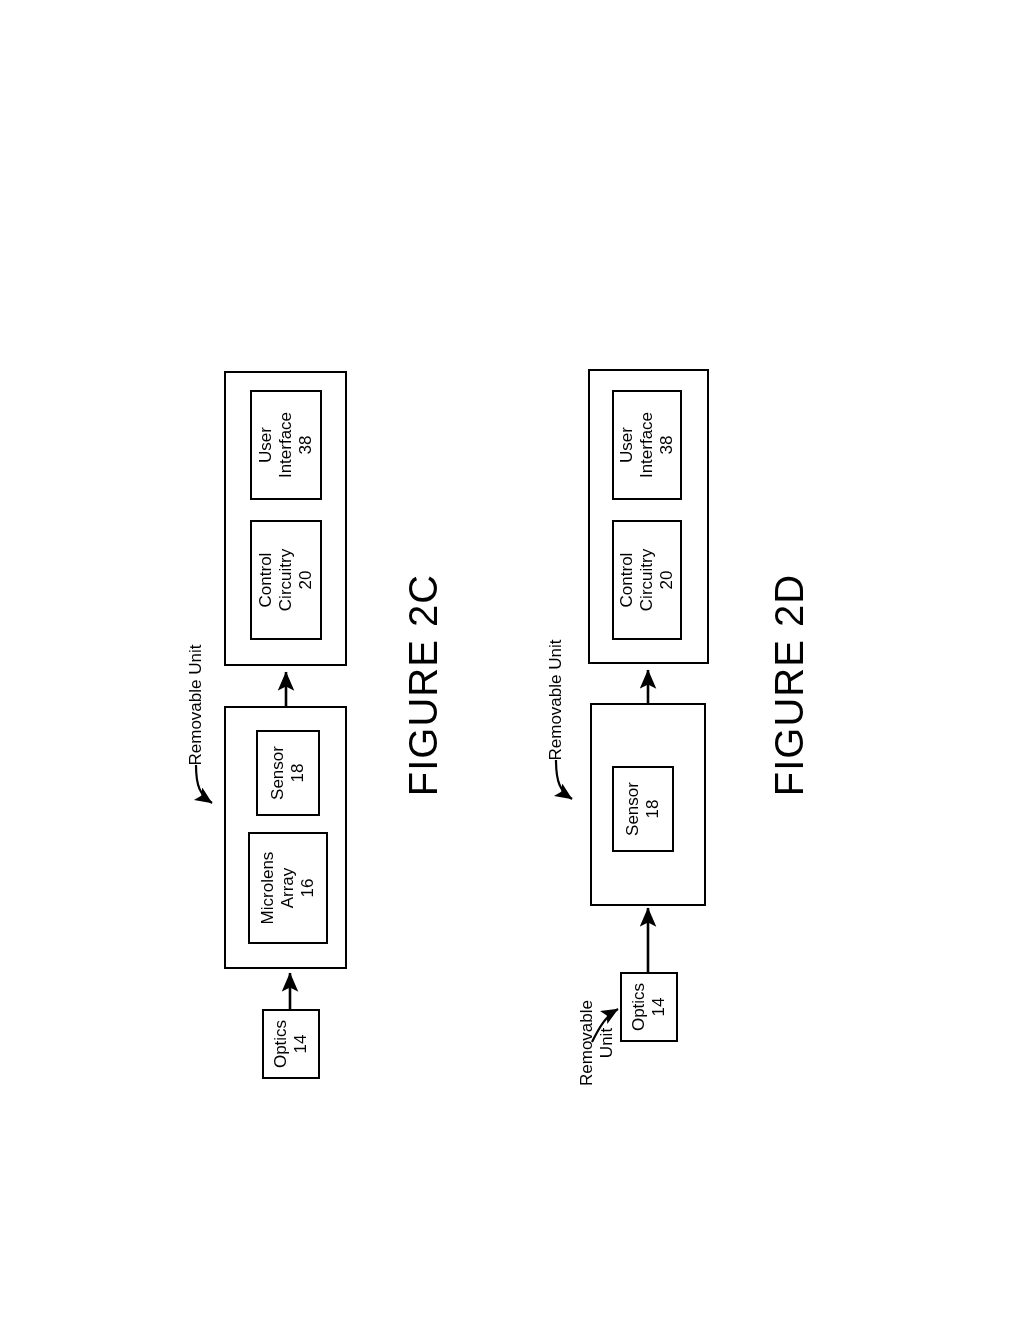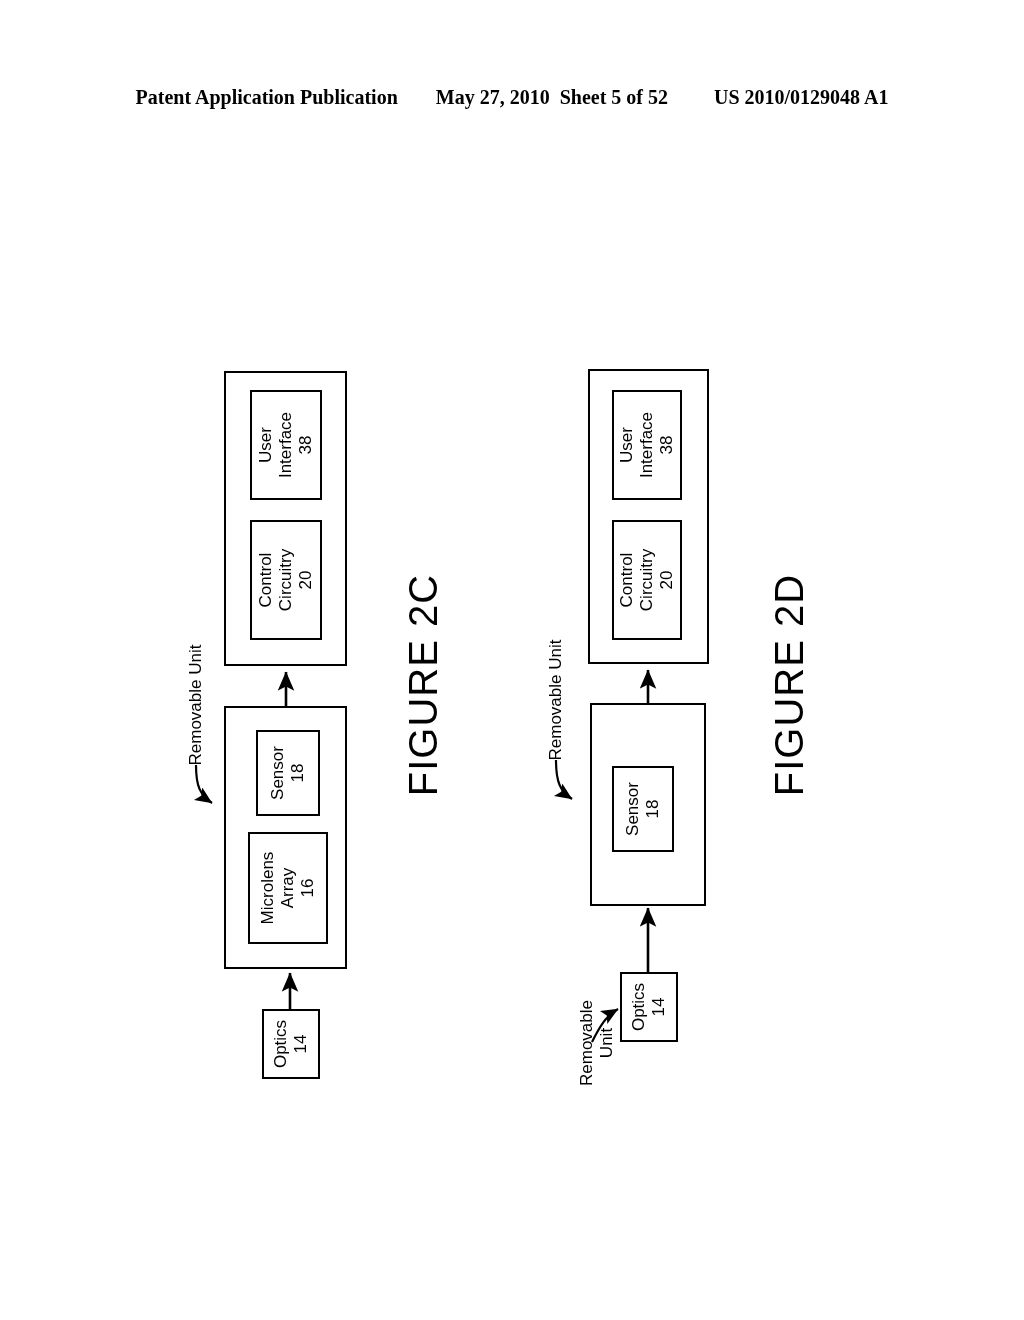--- a/index.html
+++ b/index.html
@@ -95,23 +95,20 @@
     width: 1024px;
     height: 1320px;
     pointer-events: none;
   }
 </style>
 </head>
 <body>
 
 <div id="page">
 
-  <div id="patent-header">
-    <span class="seg">Patent Application Publication</span><span class="gap-a"></span><span class="seg">May 27, 2010</span><span class="gap-b"></span><span class="seg">Sheet 5 of 52</span><span class="gap-c"></span><span class="seg">US 2010/0129048 A1</span>
-  </div>
 
   <svg class="svg-layer" viewBox="0 0 1024 1320" xmlns="http://www.w3.org/2000/svg">
     <defs>
       <marker id="ah" markerWidth="9" markerHeight="9" refX="7.2" refY="3.2" orient="auto" markerUnits="strokeWidth">
         <path d="M0,0 L7.4,3.2 L0,6.4 L1.6,3.2 z" fill="#000"></path>
       </marker>
       <marker id="ah2" markerWidth="10" markerHeight="10" refX="7.6" refY="3.4" orient="auto" markerUnits="strokeWidth">
         <path d="M0,0 L7.8,3.4 L0,6.8 L1.7,3.4 z" fill="#000"></path>
       </marker>
     </defs>

